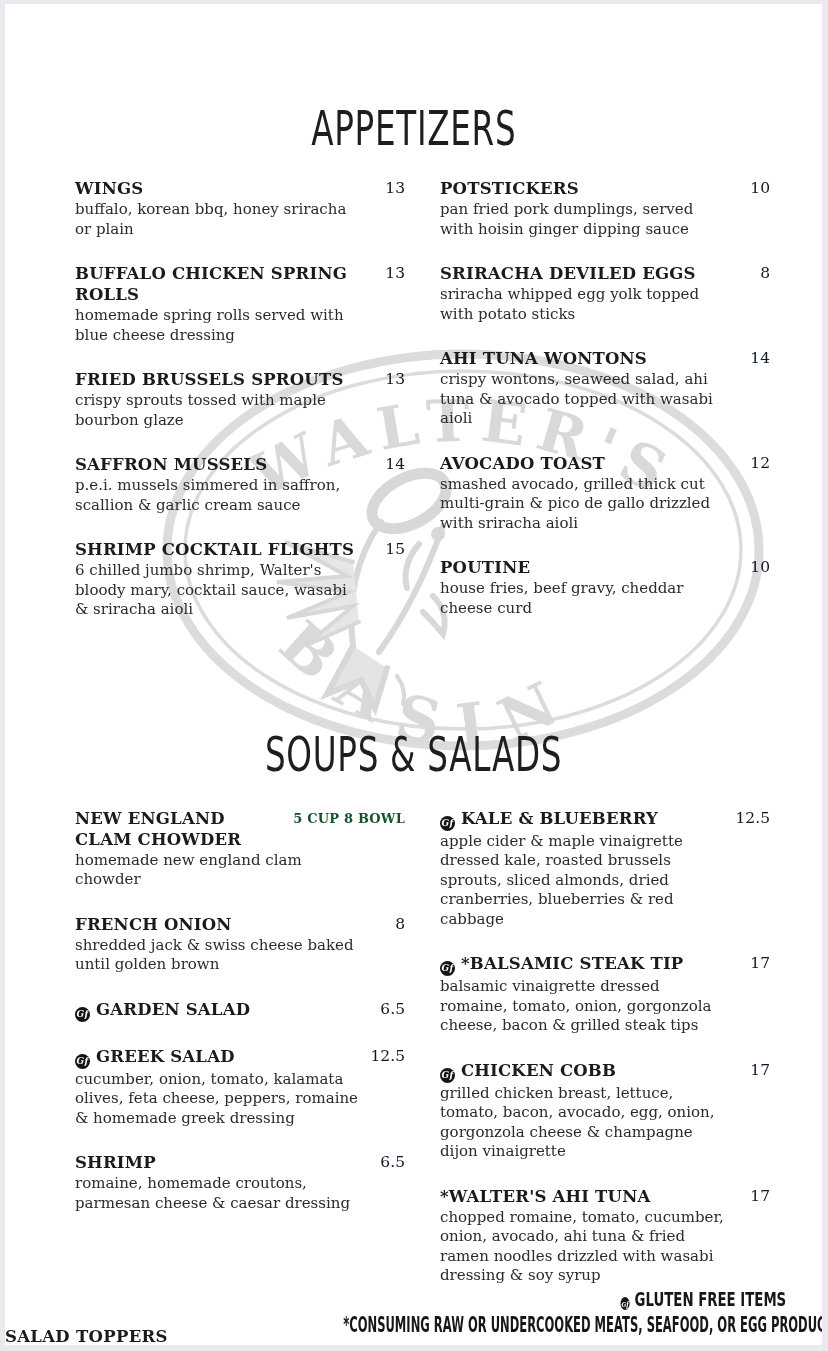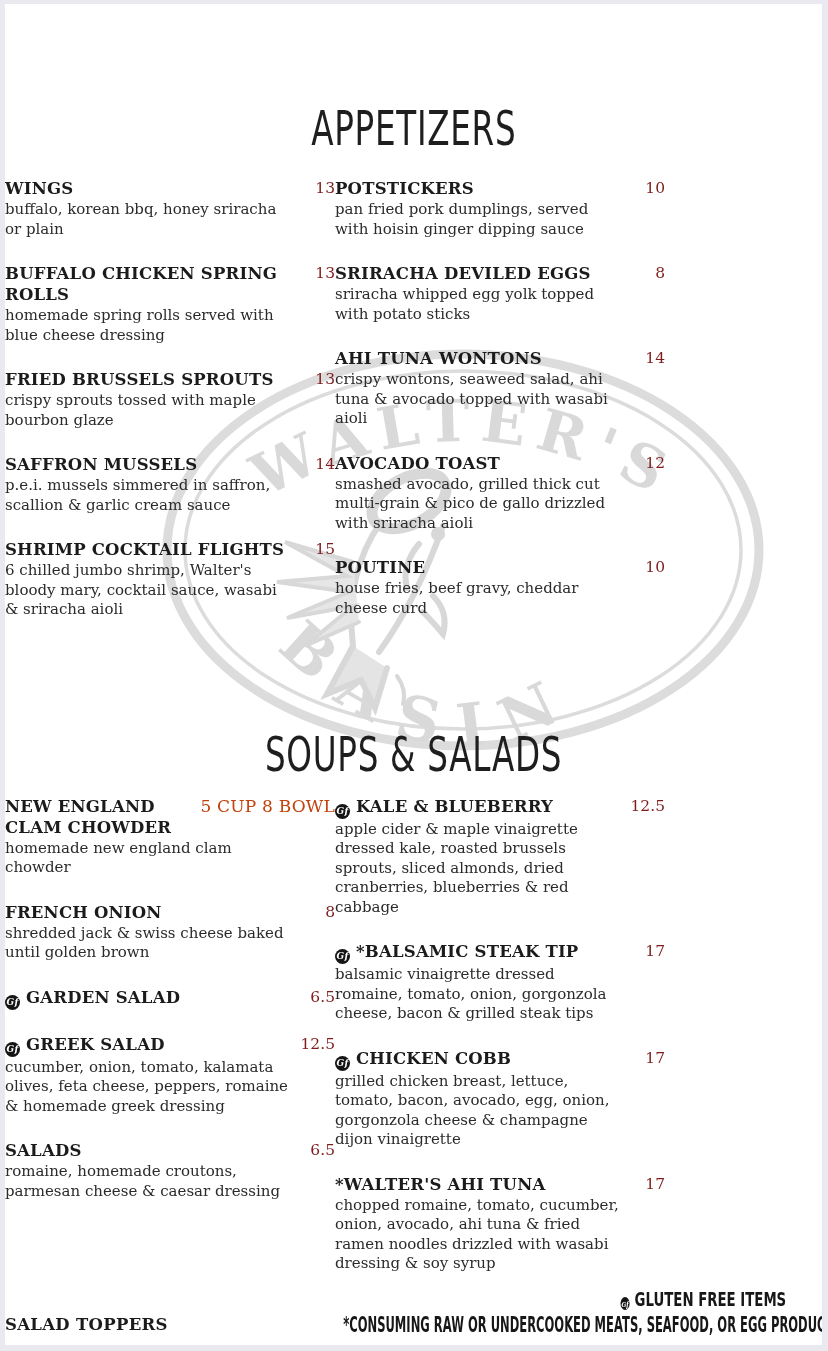--- a/index.html
+++ b/index.html
@@ -24,37 +24,37 @@
     margin:0;text-align:center;color:#1e1e1e;
     font-family:"DejaVu Sans",sans-serif;font-weight:400;
     font-size:48px;line-height:48px;position:relative;
   }
   .condensed{display:inline-block;transform:scaleX(0.68);letter-spacing:1px;white-space:nowrap;}
   #sections{position:relative;}
   .menu-section.appetizers .section-title{margin-top:100px;}
   .menu-section.soups .section-title{margin-top:86px;}
   
   .cols{
-    display:grid;grid-template-columns:330px 330px;
-    margin-top:26px;position:relative;
-  }
-  .menu-section.soups .cols{margin-top:18px;}
+    display:grid;grid-template-columns:330px 330px;column-gap:35px;
+    padding-left:70px;margin-top:26px;position:relative;
+  }
+  .menu-section.soups .cols{margin-top:30px;}
   
   .item{margin-bottom:24px;}
   .item-head{display:flex;align-items:flex-start;}
   .item-name{
     flex:1;padding-right:8px;
     font-weight:bold;font-size:16.5px;line-height:21px;
     letter-spacing:0.2px;color:#1b1b1b;
   }
   .item-price{
-    font-size:15.5px;line-height:21px;color:#7f1d1d;
+    font-size:15.5px;line-height:21px;color:#0f172a;
     text-align:right;white-space:nowrap;
   }
-  .item-price.price-label{font-weight:normal;font-size:17px;letter-spacing:0.2px;color:#c2410c;}
+  .item-price.price-label{font-weight:bold;font-size:13px;letter-spacing:0.2px;color:#14532d;}
   .item-desc{
     font-size:15px;line-height:19.5px;color:#2b2b2b;
     max-width:284px;margin-top:1px;
   }
   
   .gf{
     display:inline-flex;align-items:center;justify-content:center;
     width:15px;height:15px;border-radius:50%;
     background:#151515;color:#fff;
     font-family:"DejaVu Serif",serif;font-style:italic;font-weight:bold;
@@ -228,21 +228,21 @@
   <div class="item">
     <div class="item-head">
       <div class="item-name"><span class="gf">Gf</span><span class="name-text">GREEK SALAD</span></div>
       <div class="item-price">12.5</div>
     </div>
     <div class="item-desc">cucumber, onion, tomato, kalamata olives, feta cheese, peppers, romaine &amp; homemade greek dressing</div>
   </div>
 
   <div class="item">
     <div class="item-head">
-      <div class="item-name"><span class="name-text">SALADS</span></div>
+      <div class="item-name"><span class="name-text">SHRIMP</span></div>
       <div class="item-price">6.5</div>
     </div>
     <div class="item-desc">romaine, homemade croutons, parmesan cheese &amp; caesar dressing</div>
   </div>
 </div>
       <div class="col col-right">
   <div class="item">
     <div class="item-head">
       <div class="item-name"><span class="gf">Gf</span><span class="name-text">KALE &amp; BLUEBERRY</span></div>
       <div class="item-price">12.5</div>

